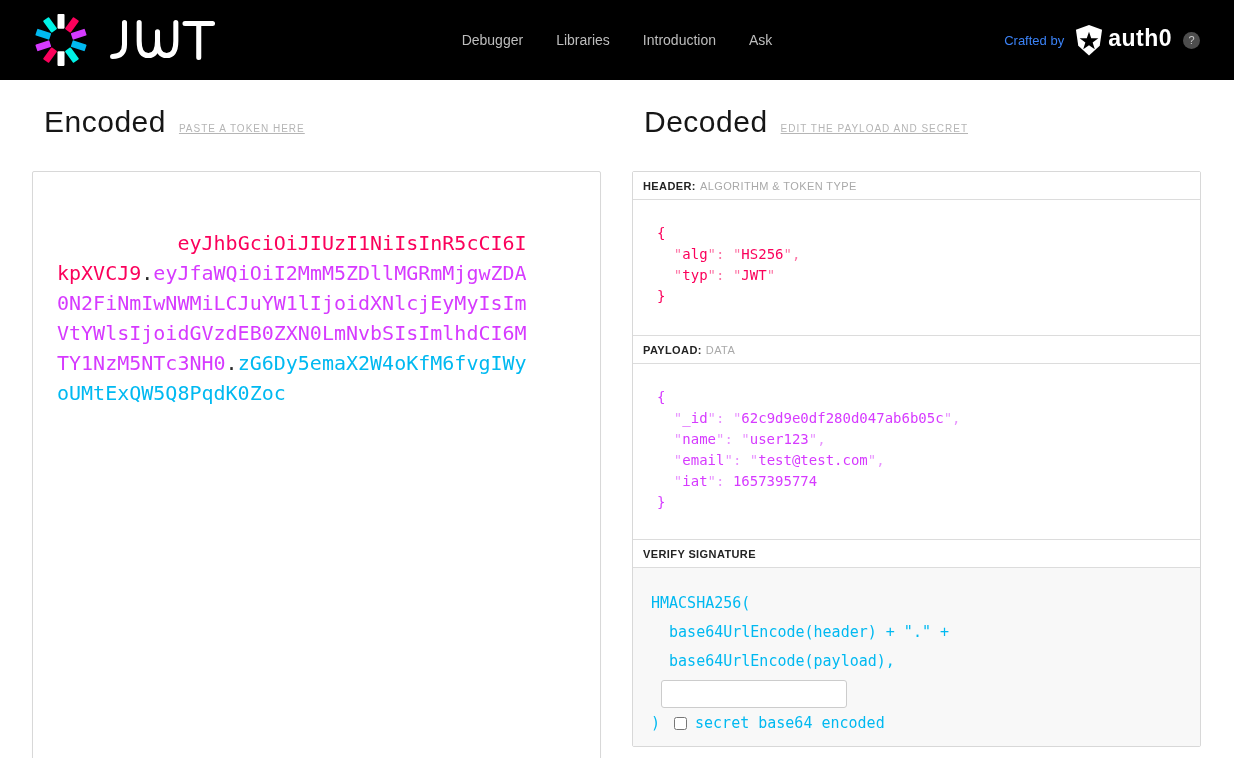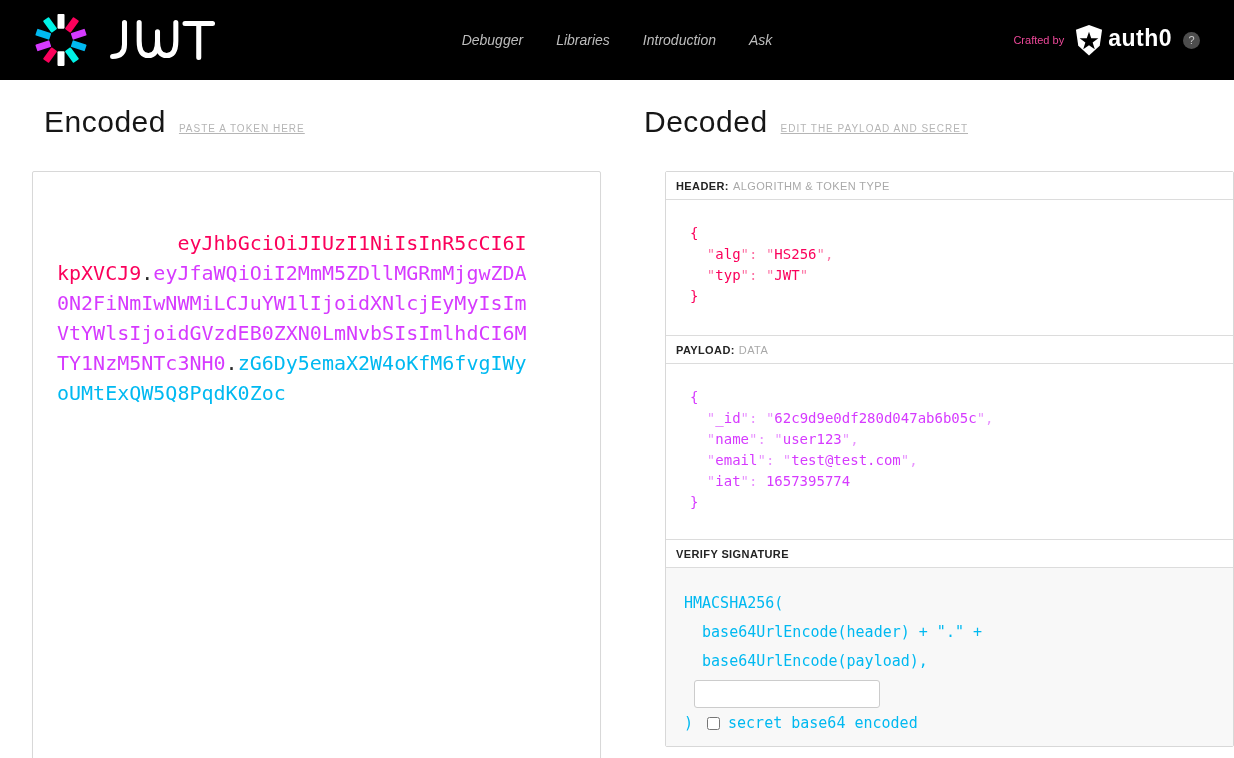--- a/index.html
+++ b/index.html
@@ -6,24 +6,24 @@
   html, body { width: 1234px; height: 758px; overflow: hidden; background: #fff;
     font-family: "Liberation Sans", sans-serif; }
 
   
   .navbar { height: 80px; background: #000; display: flex; align-items: center;
     padding: 0 34px; position: relative; }
   .brand { display: flex; align-items: center; gap: 20px; cursor: pointer; }
   .brand-logo { width: 54px; height: 54px; }
   .brand-word { width: 110px; height: 44px; }
   .nav-links { position: absolute; left: 50%; transform: translateX(-50%);
-    display: flex; gap: 33px; font-style: italic; }
+    display: flex; gap: 33px; }
   .nav-link { color: #bdbdbd; font-size: 14px; text-decoration: none; cursor: pointer; }
   .nav-right { margin-left: auto; display: flex; align-items: center; gap: 11px; }
-  .crafted { color: #ec4899; font-size: 11px; }
+  .crafted { color: #3b82f6; font-size: 13px; }
   .auth0 { display: flex; align-items: flex-start; gap: 5px; cursor: pointer; }
   .auth0-name { color: #fff; font-size: 23px; font-weight: bold; letter-spacing: .5px; }
   .help-badge { width: 17px; height: 17px; border-radius: 50%; background: #4d4d4d;
     color: #c9c9c9; font-size: 11px; line-height: 17px; text-align: center;
     cursor: pointer; }
 
   
   .main { padding: 0 33px 0 32px; }
   .cols { display: flex; gap: 31px; }
   .col { width: 569px; }
@@ -39,21 +39,21 @@
   .token { width: 496px; padding: 26px 0 0 24px;
     font-family: "DejaVu Sans Mono", monospace; font-size: 20px; line-height: 30px;
     white-space: pre-wrap; word-break: break-all; }
   .tok-header { color: #fb015b; }
   .tok-dot { color: #292929; }
   .tok-payload { color: #d63aff; }
   .tok-signature { color: #00b9f1; }
 
   
   .decoded-panel { width: 569px; height: 576px; border: 1px solid #d8d8d8;
-    border-radius: 2px; display: flex; flex-direction: column; background: #fff; margin-left: 33px; }
+    border-radius: 2px; display: flex; flex-direction: column; background: #fff; }
   .sec-label { padding: 8px 10px 7px; border-bottom: 1px solid #dcdcdc;
     font-size: 11px; letter-spacing: .4px; background: #fff; flex: 0 0 auto; }
   .sec-label b { color: #232323; font-weight: bold; }
   .sec-label span { color: #a9a9a9; margin-left: 4px; }
   .sec-content { border-bottom: 1px solid #dcdcdc; }
   .json-pre { font-family: "DejaVu Sans Mono", monospace; font-size: 14px;
     line-height: 21px; padding: 23px 0 0 24px; white-space: pre; cursor: text; }
   .header-content { height: 136px; }
   .header-content .json-pre { color: #fb015b; }
   .payload-content { height: 176px; }

